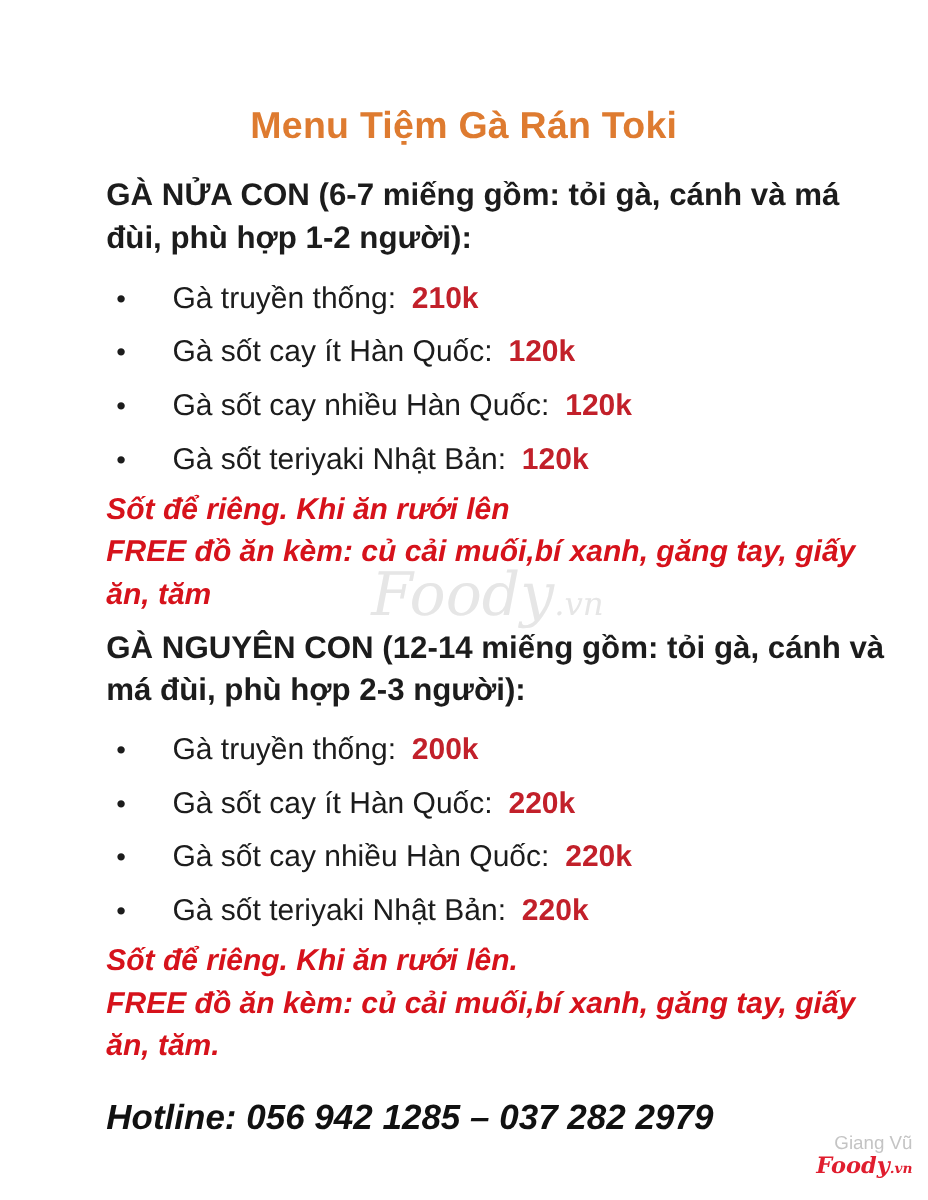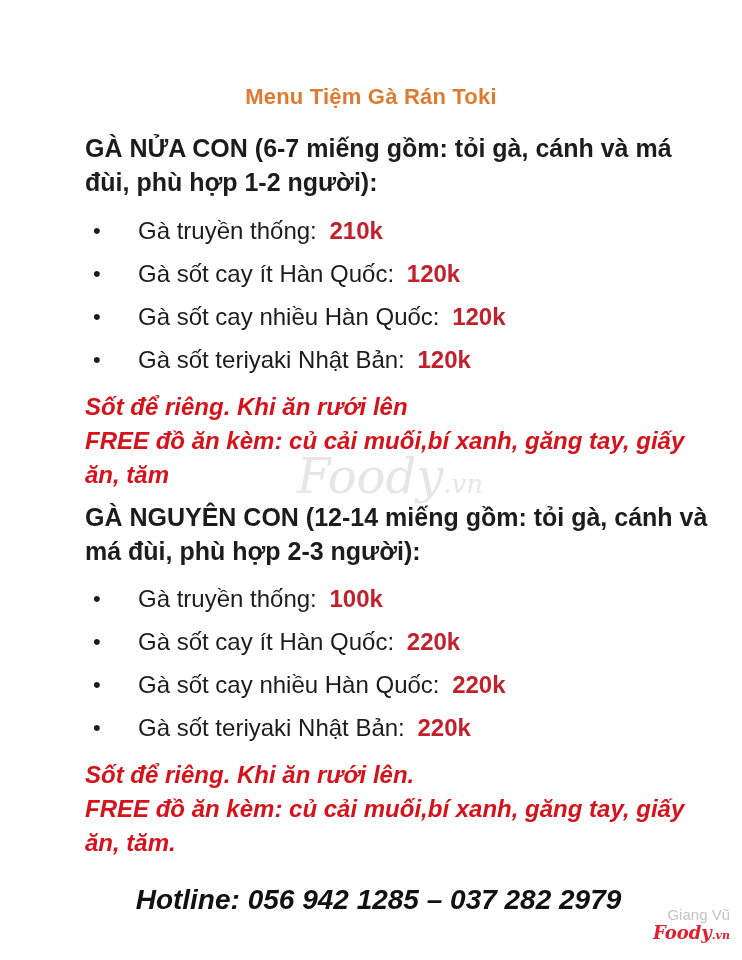--- a/index.html
+++ b/index.html
@@ -8,21 +8,21 @@
     background: #ffffff;
     font-family: "Liberation Sans", "DejaVu Sans", sans-serif;
     position: relative;
     overflow: hidden;
   }
   .page { position: absolute; inset: 0; }
   .title {
     margin: 0;
     padding-top: 84px;
     text-align: center;
-    font-size: 22px;
+    font-size: 30px;
     font-weight: bold;
     color: var(--title-orange, #DE7B30);
     letter-spacing: 0.2px;
   }
   .content { padding: 0 30px 0 85px; }
   .heading {
     margin: 21px 0 0 0;
     font-size: 25px;
     line-height: 34px;
     font-weight: bold;
@@ -35,36 +35,35 @@
     font-size: 24px;
     line-height: 43px;
     color: var(--text-black, #1c1c1c);
   }
   .bullet { position: absolute; left: 8px; font-size: 22px; }
   .price {
     font-weight: bold;
     color: var(--price-red, #C2202A);
     margin-left: 6px;
   }
-  .notes { margin-top: 9px; }
+  .notes { margin-top: 2px; }
   .note {
     margin: 0;
     font-size: 24px;
     line-height: 34px;
     font-weight: bold;
     font-style: italic;
     color: var(--note-red, #D6121B);
     max-width: 630px;
   }
   .section-2 .heading { margin-top: 8px; }
   .section-2 ul.items { margin-top: 9px; }
   .section-2 .notes { }
   .hotline {
     margin: 24px 0 0 0;
-    text-align: center;
     font-size: 28px;
     font-weight: bold;
     font-style: italic;
     color: #111111;
     padding-right: 40px;
   }
   .wm-center {
     position: absolute;
     left: 297px; top: 448px;
     font-family: "DejaVu Serif", serif;
@@ -129,21 +128,21 @@
         <p class="note">FREE đồ ăn kèm: củ cải muối,bí xanh, găng tay, giấy ăn, tăm</p>
       </div>
     </section>
 
     <section class="section-2">
       <h2 class="heading">GÀ NGUYÊN CON (12-14 miếng gồm: tỏi gà, cánh và má đùi, phù hợp 2-3 người):</h2>
       <ul class="items">
         <li class="item">
           <span class="bullet">•</span>
           <span class="label">Gà truyền thống:</span>
-          <span class="price">100k</span>
+          <span class="price">200k</span>
         </li>
         <li class="item">
           <span class="bullet">•</span>
           <span class="label">Gà sốt cay ít Hàn Quốc:</span>
           <span class="price">220k</span>
         </li>
         <li class="item">
           <span class="bullet">•</span>
           <span class="label">Gà sốt cay nhiều Hàn Quốc:</span>
           <span class="price">220k</span>

